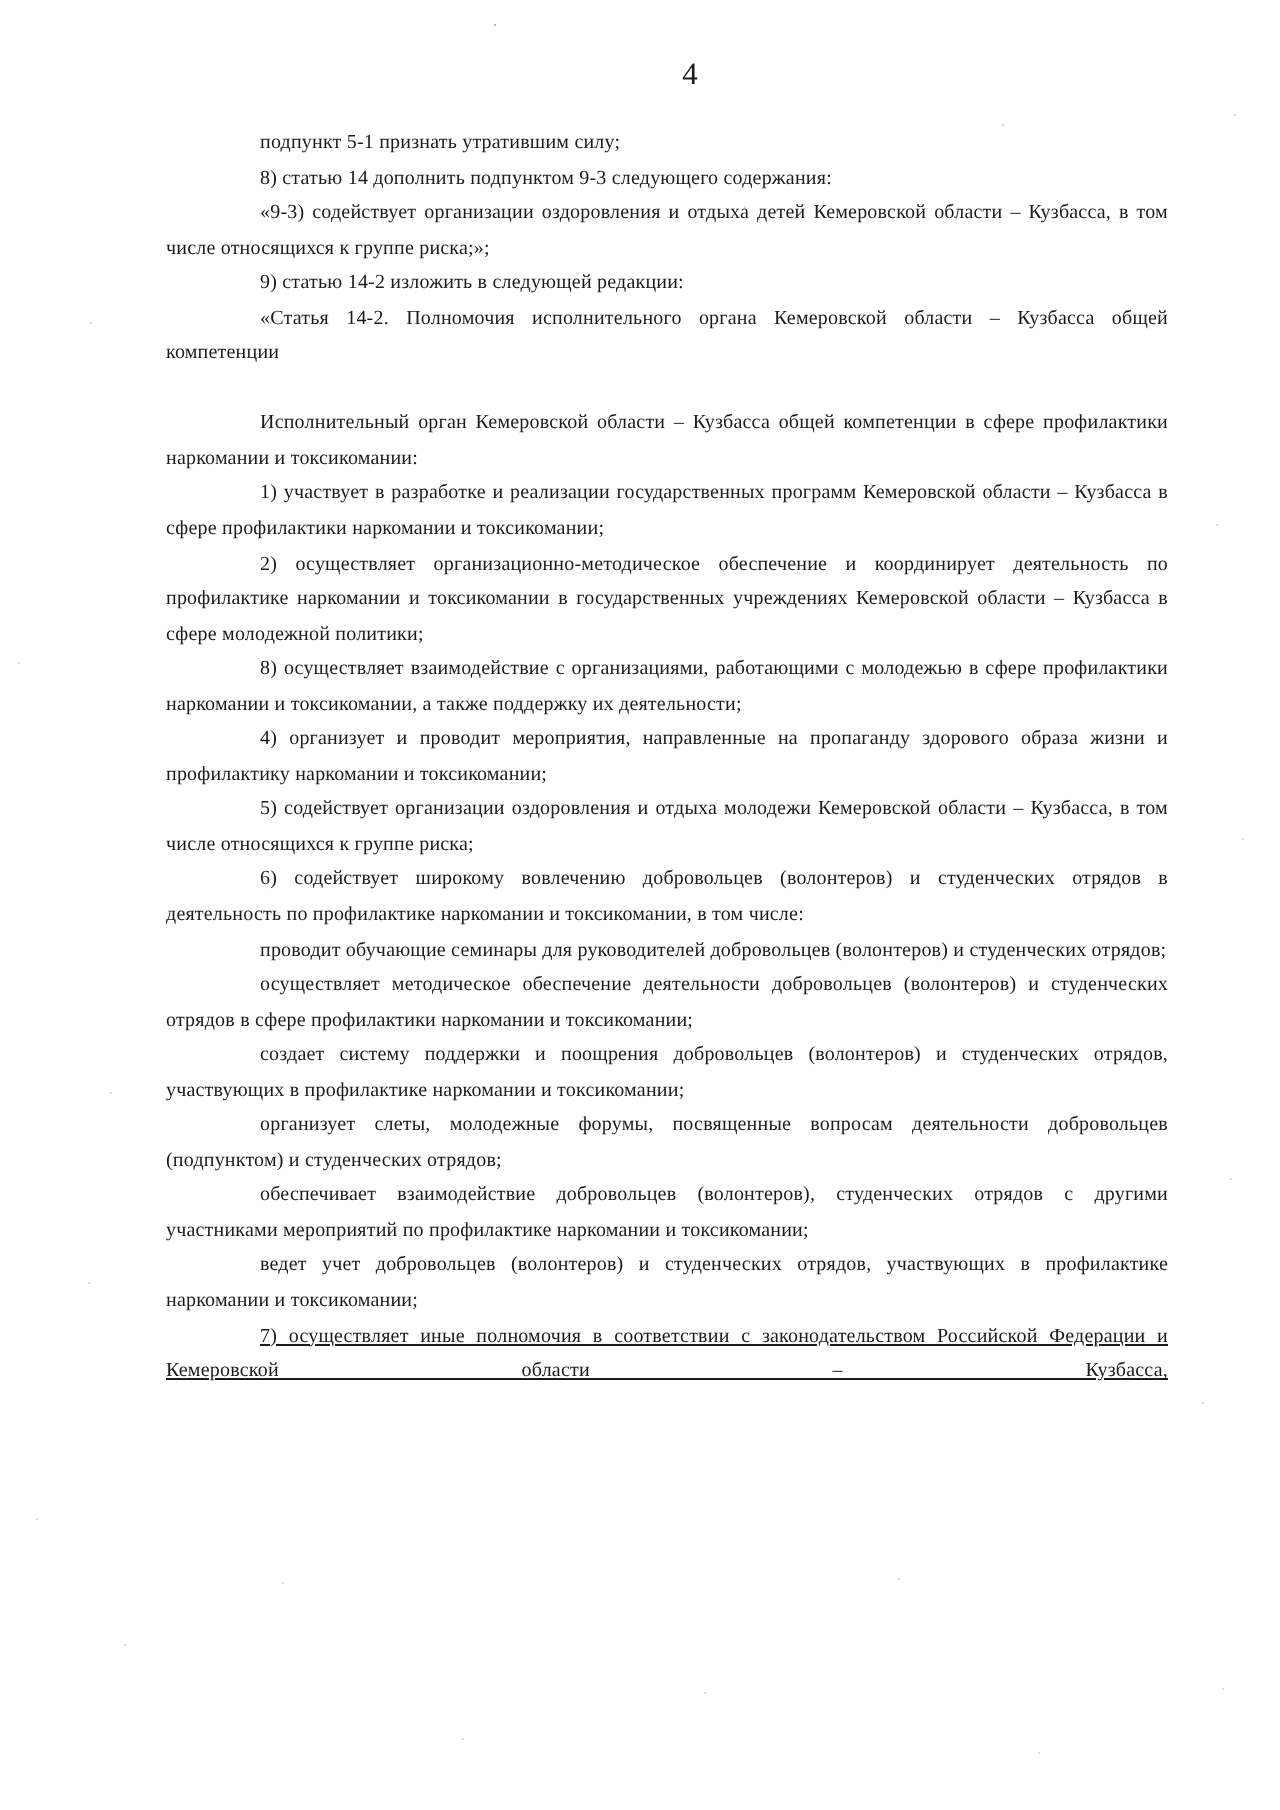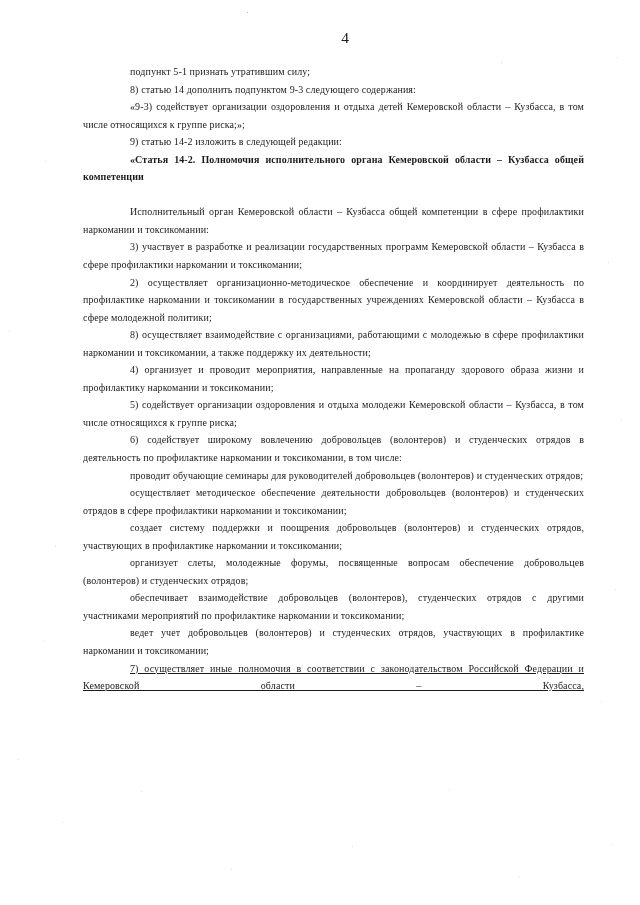--- a/index.html
+++ b/index.html
@@ -31,21 +31,21 @@
     font-size:10px;
     line-height:17.55px;
     letter-spacing:0.1px;
   }
   .content p{
     margin:0;
     text-align:justify;
     text-indent:47px;
   }
   .heading-bold{
-    font-weight:bold;
+    font-weight:normal;
   }
   .spaced-before{
     margin-top:17.5px !important;
   }
   .justify-last{
     text-align-last:justify;
     text-decoration:underline;
   }
   
   .noise{
@@ -80,29 +80,29 @@
 <div class="page">
   <div class="page-number">4</div>
 
   <div class="content">
     <p>подпункт 5-1 признать утратившим силу;</p>
     <p>8) статью 14 дополнить подпунктом 9-3 следующего содержания:</p>
     <p>«9-3) содействует организации оздоровления и отдыха детей Кемеровской области – Кузбасса, в том числе относящихся к группе риска;»;</p>
     <p>9) статью 14-2 изложить в следующей редакции:</p>
     <p class="heading-bold">«Статья 14-2. Полномочия исполнительного органа Кемеровской области – Кузбасса общей компетенции</p>
     <p class="spaced-before">Исполнительный орган Кемеровской области – Кузбасса общей компетенции в сфере профилактики наркомании и токсикомании:</p>
-    <p>3) участвует в разработке и реализации государственных программ Кемеровской области – Кузбасса в сфере профилактики наркомании и токсикомании;</p>
+    <p>1) участвует в разработке и реализации государственных программ Кемеровской области – Кузбасса в сфере профилактики наркомании и токсикомании;</p>
     <p>2) осуществляет организационно-методическое обеспечение и координирует деятельность по профилактике наркомании и токсикомании в государственных учреждениях Кемеровской области – Кузбасса в сфере молодежной политики;</p>
     <p>8) осуществляет взаимодействие с организациями, работающими с молодежью в сфере профилактики наркомании и токсикомании, а также поддержку их деятельности;</p>
     <p>4) организует и проводит мероприятия, направленные на пропаганду здорового образа жизни и профилактику наркомании и токсикомании;</p>
     <p>5) содействует организации оздоровления и отдыха молодежи Кемеровской области – Кузбасса, в том числе относящихся к группе риска;</p>
     <p>6) содействует широкому вовлечению добровольцев (волонтеров) и студенческих отрядов в деятельность по профилактике наркомании и токсикомании, в том числе:</p>
     <p>проводит обучающие семинары для руководителей добровольцев (волонтеров) и студенческих отрядов;</p>
     <p>осуществляет методическое обеспечение деятельности добровольцев (волонтеров) и студенческих отрядов в сфере профилактики наркомании и токсикомании;</p>
     <p>создает систему поддержки и поощрения добровольцев (волонтеров) и студенческих отрядов, участвующих в профилактике наркомании и токсикомании;</p>
-    <p>организует слеты, молодежные форумы, посвященные вопросам обеспечение добровольцев (волонтеров) и студенческих отрядов;</p>
+    <p>организует слеты, молодежные форумы, посвященные вопросам деятельности добровольцев (подпунктом) и студенческих отрядов;</p>
     <p>обеспечивает взаимодействие добровольцев (волонтеров), студенческих отрядов с другими участниками мероприятий по профилактике наркомании и токсикомании;</p>
     <p>ведет учет добровольцев (волонтеров) и студенческих отрядов, участвующих в профилактике наркомании и токсикомании;</p>
     <p class="justify-last">7) осуществляет иные полномочия в соответствии с законодательством Российской Федерации и Кемеровской области – Кузбасса,</p>
   </div>
 
   <div class="noise"></div>
 </div>
 
 </body></html>

